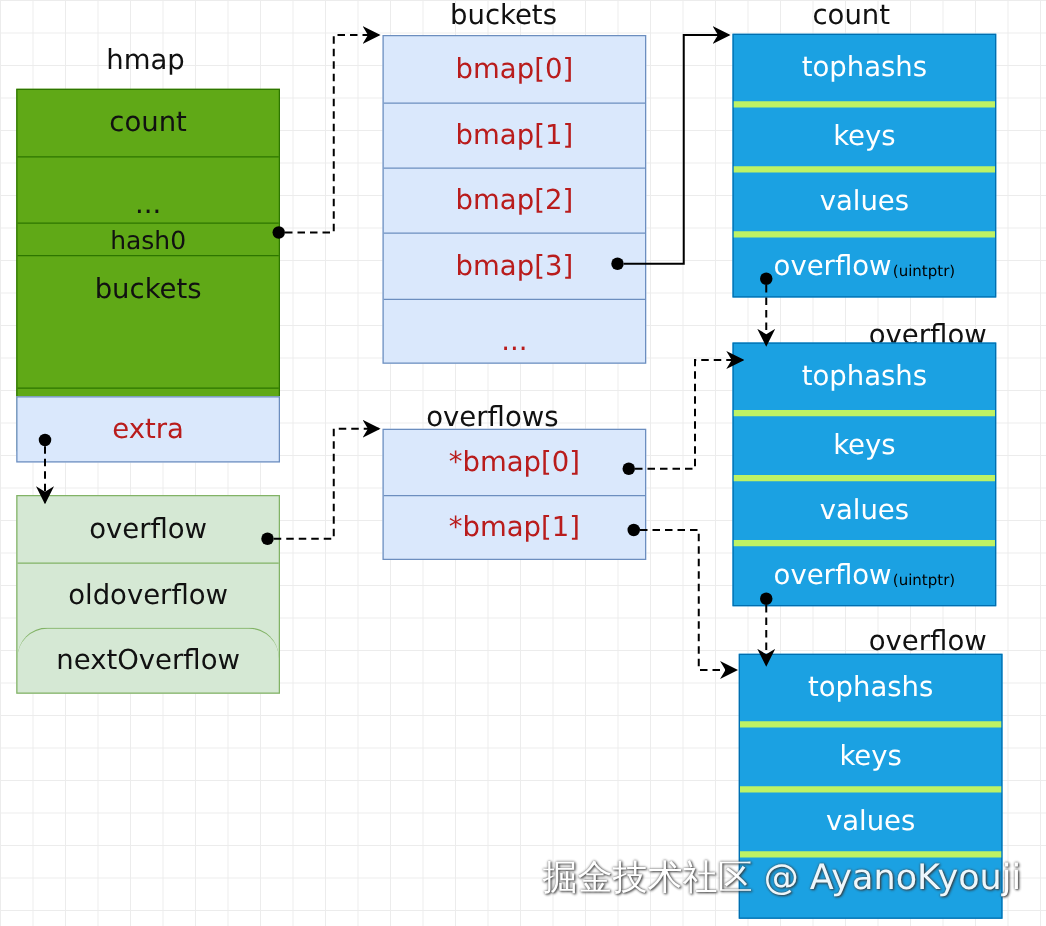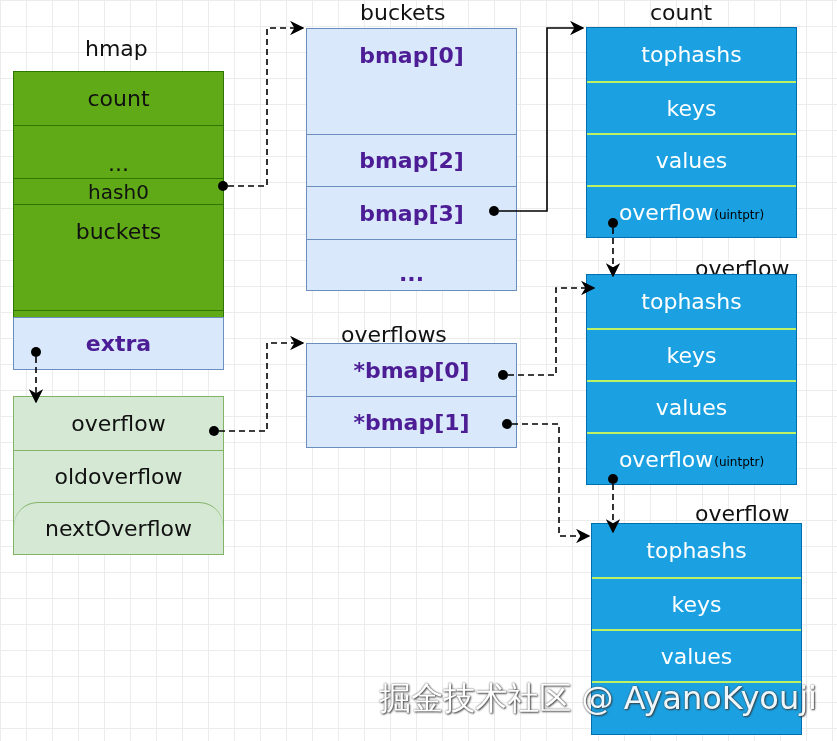--- a/index.html
+++ b/index.html
@@ -18,30 +18,30 @@
   }
   .box { position:absolute; box-sizing:border-box; }
   .cell {
     position:absolute; left:0; right:0; box-sizing:border-box;
     display:flex; align-items:center; justify-content:center;
     font-size:22px; white-space:nowrap;
   }
   .green { background:#60a917; border:1px solid #2d7600; }
   .green .cell { border-top:1px solid #2d7600; color:#111; }
   .lightblue { background:#dae8fc; border:1px solid #6c8ebf; }
-  .lightblue .cell { border-top:1px solid #6c8ebf; color:#4c1d95;font-weight:bold; }
+  .lightblue .cell { border-top:1px solid #6c8ebf; color:#b91c1c; }
   .lightgreen { background:#d5e8d4; border:1px solid #82b366; }
   .lightgreen .cell { border-top:1px solid #82b366; color:#111; }
   .blue { background:#1ba1e2; border:1px solid #006eaf; }
-  .blue .cell { border-top:2px solid #bef264; color:#fff; }
+  .blue .cell { border-top:5px solid #bef264; color:#fff; }
   .cell.first { border-top:none !important; }
   .small { font-size:12px; color:#000000; margin-left:1px; margin-top:6px; }
   svg.overlay { position:absolute; left:0; top:0; pointer-events:none; }
   .watermark {
-    position:absolute; right:20px; bottom:20px; font-size:32px;
+    position:absolute; right:20px; bottom:20px; font-size:28px;
     color:#ffffff; text-shadow: 0 0 2px #444, 1px 1px 2px #333;
     white-space:nowrap; opacity:0.92;text-align:center;
   }
 </style>
 </head>
 <body>
 
 <div class="title" style="left:85px; top:2px;margin-top:36px;">hmap</div>
 <div class="box green" style="left:13px; top:28px; width:211px; height:290px;margin-top:43px;">
   <div class="cell first" style="top:0; height:53px;">count</div>
@@ -56,20 +56,21 @@
 
 <div class="box lightgreen" style="left:13px; top:396px; width:211px; height:159px;">
   <div class="cell first" style="top:0; height:53px;">overflow</div>
   <div class="cell" style="top:53px; height:52px;text-align:right;">oldoverflow</div>
   <div class="cell" style="top:105px; height:52px;border-radius:24px;">nextOverflow</div>
 </div>
 
 <div class="title" style="left:360px; top:2px;">buckets</div>
 <div class="box lightblue" style="left:306px; top:28px; width:211px; height:263px;">
   <div class="cell first" style="top:0; height:53px;">bmap[0]</div>
+  <div class="cell" style="top:53px; height:52px;">bmap[1]</div>
   <div class="cell" style="top:105px; height:52px;">bmap[2]</div>
   <div class="cell" style="top:157px; height:53px;">bmap[3]</div>
   <div class="cell" style="top:210px; height:51px; align-items:flex-end; padding-bottom:4px;">...</div>
 </div>
 
 <div class="title" style="left:341px; top:324px;">overflows</div>
 <div class="box lightblue" style="left:306px; top:343px; width:211px; height:105px;padding-left:24px;">
   <div class="cell first" style="top:0; height:52px;">*bmap[0]</div>
   <div class="cell" style="top:52px; height:51px;">*bmap[1]</div>
 </div>

